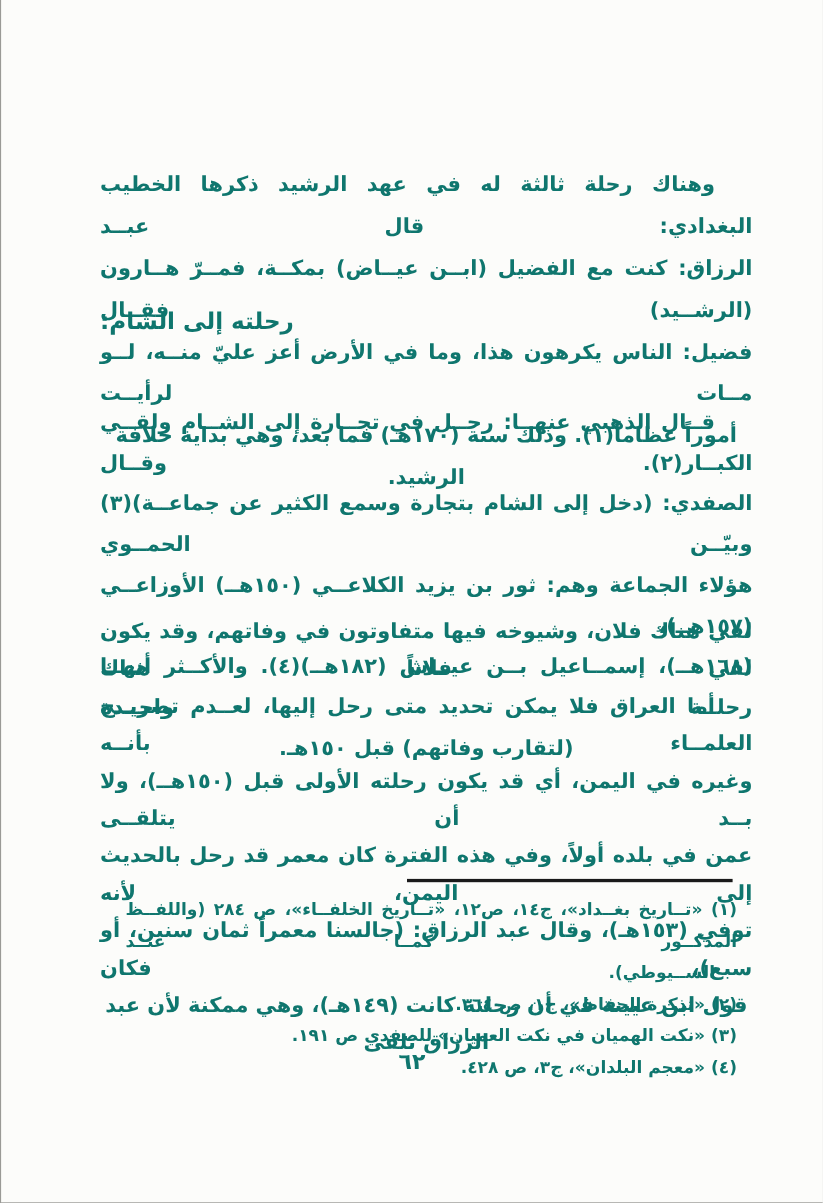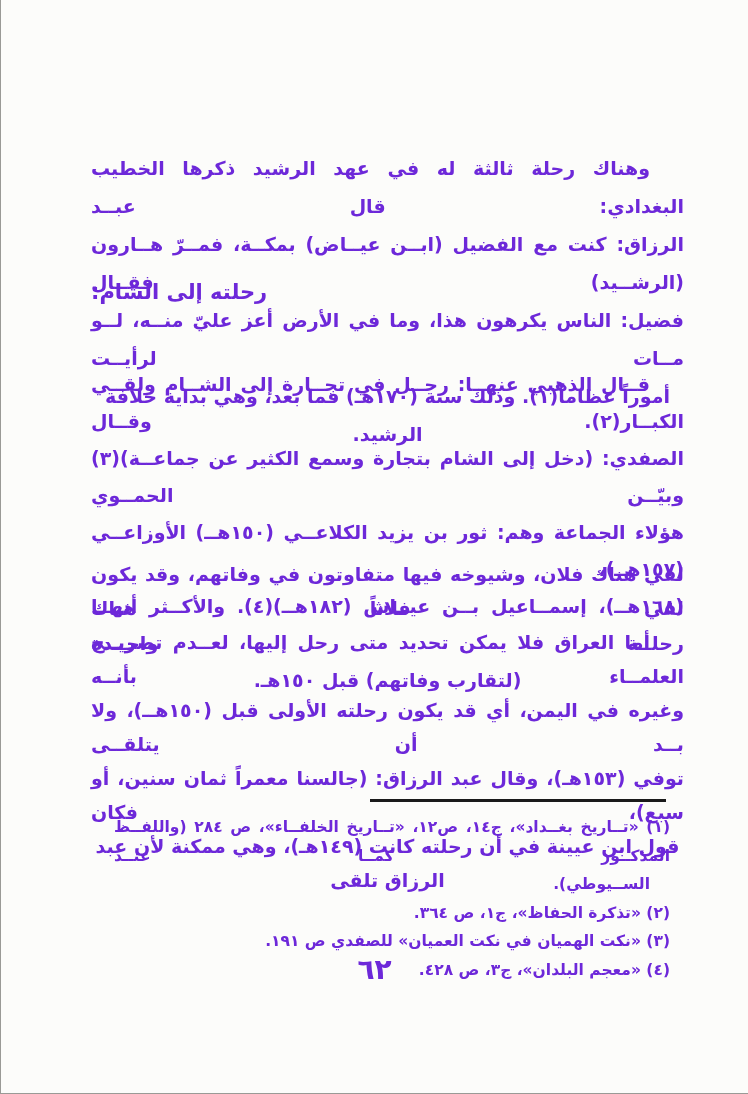--- a/index.html
+++ b/index.html
@@ -1,21 +1,21 @@
 <!DOCTYPE html>
 <html lang="ar" dir="rtl"><head>
 <meta charset="utf-8">
 <style>
   html,body{margin:0;padding:0;background:#e8e8e6;}
   .page{
     position:relative;
     width:748px;height:1094px;
     margin:0 auto;
     background:#fcfcfa;
-    color:#6d28d9;
+    color:#0f766e;
     direction:rtl;
     font-family:"DejaVu Sans", sans-serif;
     overflow:hidden;
     box-sizing:border-box;
     border-left:1px solid #9a9a96;
     border-bottom:1px solid #9a9a96;
   }
   .body-text{
     position:absolute;
     right:64px;left:90px;
@@ -44,21 +44,21 @@
   .footnotes{
     position:absolute;top:813px;right:78px;left:88px;
     font-size:15.5px;font-weight:700;line-height:28.5px;
   }
   .fn-line{display:block;text-align:right;margin-left:25px;}
   .fn-line.j{text-align:justify;text-align-last:justify;}
   .fn-line.cont{padding-right:20px;}
   .page-number{
     position:absolute;top:953px;left:0;right:0;
     text-align:center;
-    font-size:28px;font-weight:700;
+    font-size:20px;font-weight:700;
   }
 </style>
 </head>
 <body>
 
 <div class="page">
 
   <p class="body-text para1">
     <span class="line j first">وهناك رحلة ثالثة له في عهد الرشيد ذكرها الخطيب البغدادي: قال عبــد</span>
     <span class="line j">الرزاق: كنت مع الفضيل (ابــن عيــاض) بمكــة، فمــرّ هــارون (الرشــيد) فقــال</span>
@@ -73,20 +73,21 @@
     <span class="line j">الصفدي: (دخل إلى الشام بتجارة وسمع الكثير عن جماعــة)(٣) وبيّــن الحمــوي</span>
     <span class="line j">هؤلاء الجماعة وهم: ثور بن يزيد الكلاعــي (١٥٠هــ) الأوزاعــي (١٥٧هــ)،</span>
     <span class="line j">(١٦٨هــ)، إسمــاعيل بــن عيــاش (١٨٢هــ)(٤). والأكــثر أنهــا رحلــة واحــدة</span>
     <span class="line last">(لتقارب وفاتهم) قبل ١٥٠هـ.</span>
   </p>
 
   <p class="body-text para3">
     <span class="line j">لقي هناك فلان، وشيوخه فيها متفاوتون في وفاتهم، وقد يكون لقي فلاناً هناك</span>
     <span class="line j first">أما العراق فلا يمكن تحديد متى رحل إليها، لعــدم تصريــح العلمــاء بأنــه</span>
     <span class="line j">وغيره في اليمن، أي قد يكون رحلته الأولى قبل (١٥٠هــ)، ولا بــد أن يتلقــى</span>
+    <span class="line j">عمن في بلده أولاً، وفي هذه الفترة كان معمر قد رحل بالحديث إلى اليمن، لأنه</span>
     <span class="line j">توفي (١٥٣هـ)، وقال عبد الرزاق: (جالسنا معمراً ثمان سنين، أو سبع)، فكان</span>
     <span class="line last">قول ابن عيينة في أن رحلته كانت (١٤٩هـ)، وهي ممكنة لأن عبد الرزاق تلقى</span>
   </p>
 
   <hr class="fn-rule">
 
   <section class="footnotes">
     <span class="fn-line j">(١) «تــاريخ بغــداد»، ج١٤، ص١٢، «تــاريخ الخلفــاء»، ص ٢٨٤ (واللفــظ المذكــور كمــا عنــد</span>
     <span class="fn-line cont">الســيوطي).</span>
     <span class="fn-line">(٢) «تذكرة الحفاظ»، ج١، ص ٣٦٤.</span>

